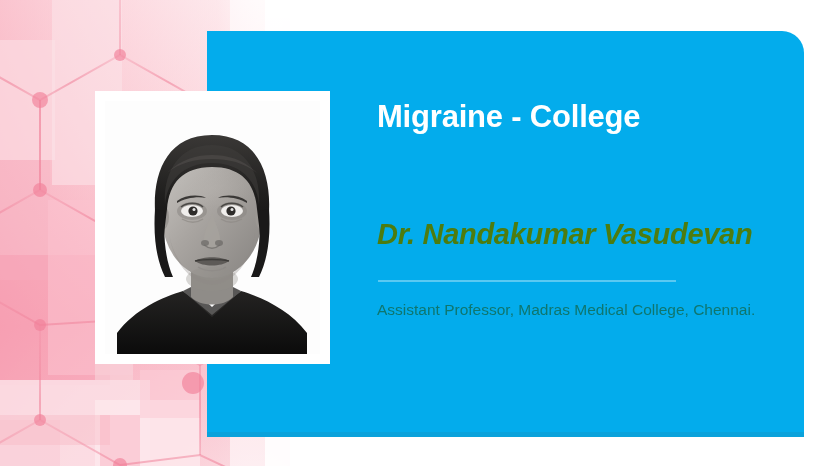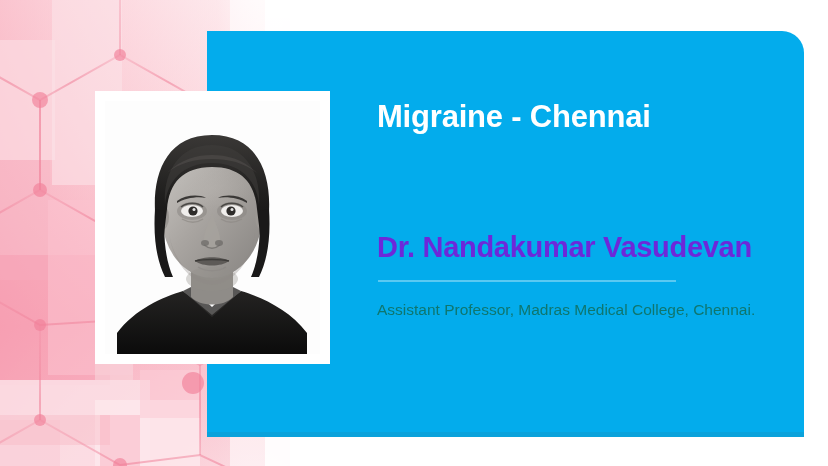--- a/index.html
+++ b/index.html
@@ -82,28 +82,29 @@
     font-weight: bold;
     color: #ffffff;
     letter-spacing: -0.2px;
     line-height: 1.1;
     margin: 0;
     white-space: nowrap;
   }
   #speaker-name {
     position: absolute;
     left: 377px;
-    top: 232px;
+    top: 219px;
     width: 430px;
     font-size: 29px;
     font-weight: bold;
-    color: #6d28d9;
+    color: #4d7c0f;
     letter-spacing: -0.3px;
     line-height: 1.1;
     white-space: nowrap;
+    font-style: italic;
   }
   #divider {
     position: absolute;
     left: 378px;
     top: 280px;
     width: 298px;
     height: 2px;
     background: rgba(255,255,255,0.35);
   }
   #speaker-affiliation {
@@ -273,21 +274,21 @@
         <path d="M 90 160 C 99 158 115 158 124 160" stroke="#3D3B39" stroke-width="1.6" fill="none"></path>
         <path d="M 93 166 C 101 171 113 171 121 166" stroke="#8A8683" stroke-width="1.4" fill="none" opacity="0.6"></path>
 
         <ellipse cx="107" cy="178" rx="26" ry="12" fill="#918E8A" opacity="0.35"></ellipse>
         <path d="M 64 132 C 68 158 84 178 107 180 C 130 178 146 158 150 132 C 146 162 128 182 107 184 C 86 182 68 162 64 132 Z" fill="#8E8A86" opacity="0.35"></path>
       </svg>
     </div>
   </div>
 
   <div id="text-block">
-    <div id="deck-title">Migraine - Chennai</div>
+    <div id="deck-title">Migraine - College</div>
   </div>
 
   <div id="speaker-name">Dr. Nandakumar Vasudevan</div>
 
   <div id="divider"></div>
 
   <div id="speaker-affiliation">Assistant Professor, Madras Medical College, Chennai.</div>
 
 </div>
 

